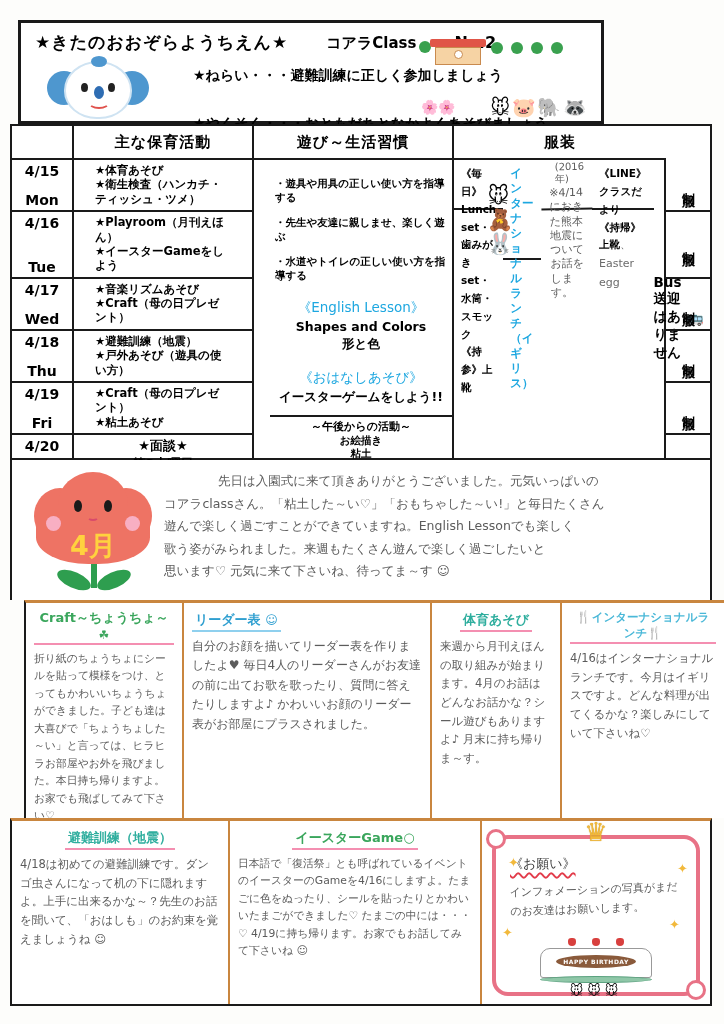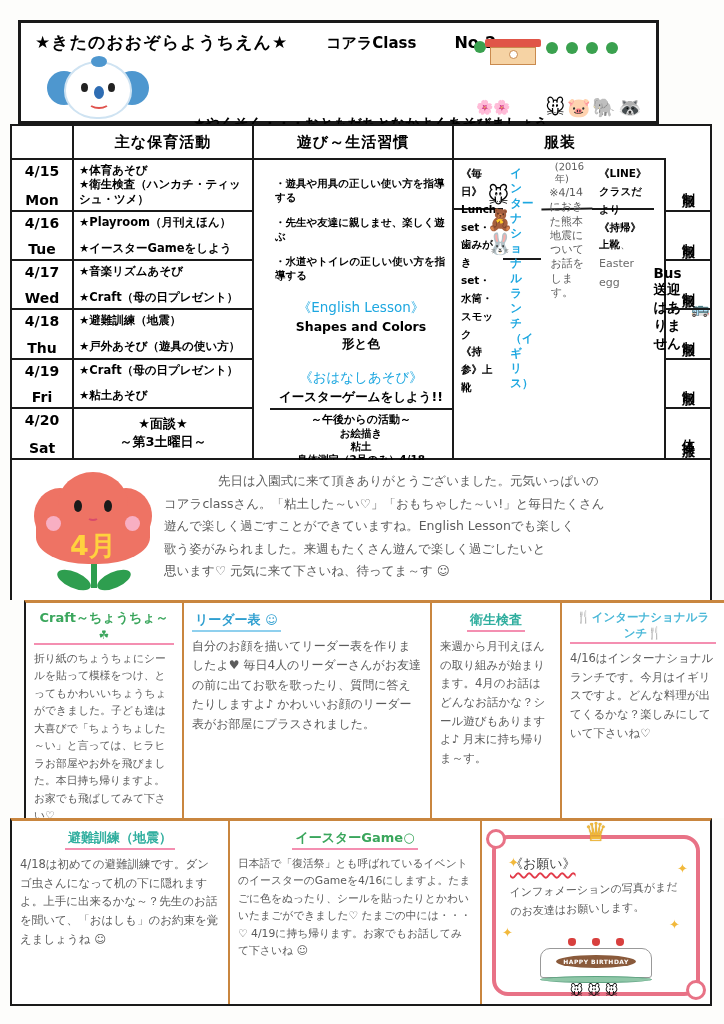--- a/index.html
+++ b/index.html
@@ -1,21 +1,21 @@
 <!DOCTYPE html>
 <html><head>
 <meta charset="utf-8">
 <style>
   * { margin:0; padding:0; box-sizing:border-box; }
   html,body { background:#ffffff; }
   body { font-family:"DejaVu Sans","Liberation Sans",sans-serif; }
   .page { position:relative; width:724px; height:1024px; background:#fdfdfb; overflow:hidden; }
 
   
-  .hdr { position:absolute; left:18px; top:20px; width:641px; height:104px; border:3px solid #1a1a1a; background:#fff; }
+  .hdr { position:absolute; left:18px; top:20px; width:586px; height:104px; border:3px solid #1a1a1a; background:#fff; }
   .hdr-titlerow { position:absolute; left:14px; top:8px; display:flex; align-items:baseline; gap:38px; }
   .school-name { font-size:17px; font-weight:bold; letter-spacing:1px; }
   .class-label { font-size:15px; font-weight:bold; }
   .issue-no { font-size:16px; font-weight:bold; }
   .hdr-aim { position:absolute; left:172px; top:44px; font-size:14px; font-weight:bold; }
   .hdr-promise { position:absolute; left:172px; top:92px; font-size:14px; font-weight:bold; }
 
   .koala { position:absolute; left:26px; top:38px; width:102px; height:62px; }
   .koala .ear { position:absolute; width:34px; height:34px; border-radius:50%; background:#4e97cf; top:10px; }
   .koala .ear.l { left:0; } .koala .ear.r { right:0; }
@@ -37,40 +37,40 @@
   .blossoms { position:absolute; left:4px; bottom:4px; font-size:14px; color:#f08aae; }
 
   
   .sched { position:absolute; left:10px; top:124px; width:702px; height:336px; border:2.5px solid #1a1a1a; background:#fff;
            display:grid; grid-template-columns:62px 180px 200px 212px 1fr; grid-template-rows:34px repeat(6,1fr); }
   .sched > div { border-right:2px solid #1a1a1a; border-bottom:2px solid #1a1a1a; position:relative; }
   .sched > .nr { border-right:none; } .sched > .nb { border-bottom:none; }
   .thead { display:flex; align-items:center; justify-content:center; font-weight:bold; font-size:15px; letter-spacing:1px; }
   .datec { display:flex; flex-direction:column; justify-content:space-between; align-items:center; padding:3px 0 2px; font-weight:bold; }
   .datec .d { font-size:14px; } .datec .w { font-size:14px; }
-  .actc { display:flex; flex-direction:column; justify-content:space-between; padding:3px 5px 4px; font-weight:bold; font-size:11.5px; line-height:1.25; }
+  .actc { display:flex; flex-direction:column; justify-content:space-between; padding:3px 21px 4px; font-weight:bold; font-size:11.5px; line-height:1.25; }
   .actc.center { justify-content:center; text-align:center; gap:2px; font-size:13px; }
   .playc { display:flex; flex-direction:column;padding-left:16px; }
   .play-main { flex:1; padding:6px 5px 2px; display:flex; flex-direction:column; }
   .pt { font-weight:bold; font-size:10.5px; margin-top:11px; }
   .blueh { color:#1da7e0; font-weight:normal; font-size:13.5px; text-align:center; margin-top:16px; }
   .blksub { font-weight:bold; font-size:12.5px; text-align:center; margin-top:2px; }
   .play-aft { border-top:2px solid #1a1a1a; padding:2px 2px 3px; text-align:center; font-weight:bold; }
   .aft-t { font-size:11px; } .aft-i { font-size:10.5px; line-height:1.25; }
   .bringc { display:flex; flex-direction:row; }
   .bb { border-bottom:2px solid #1a1a1a; }
   .b-daily { height:50px; padding:5px 7px; font-weight:bold; font-size:10.5px; line-height:1.7; }
   .b-lunch { height:100px; padding:6px 7px; position:relative; }
   .lunch-txt { color:#1da7e0; font-weight:bold; font-size:11.5px; }
   .lunch-animals { position:absolute; right:24px; bottom:2px; font-size:21px; letter-spacing:3px; }
   .b-quake { height:50px; padding:1px 8px; color:#e0394a; transform:rotate(-1deg); }
   .q-year { font-size:10px; margin-left:6px; } .q-text { font-size:11px; line-height:1.3; }
   .b-line { height:50px; padding:5px 7px; font-weight:bold; font-size:10.5px; line-height:1.7; }
   .hand-inline { color:#6b6b6b; font-weight:normal; font-size:11px; }
-  .b-bus { flex:1; border-bottom:none; display:flex; align-items:center; justify-content:center; font-weight:bold; font-size:13.5px; gap:10px; }
+  .b-bus { flex:1; border-bottom:none; display:flex; align-items:center; justify-content:center; font-weight:bold; font-size:13.5px; gap:4px; }
   .bus-ic { font-size:15px; }
   .clothc { display:flex; }
   .vtext { writing-mode:vertical-rl; text-orientation:upright; margin:auto; font-weight:bold; font-size:13px; letter-spacing:3px; }
 
   
   .msgbox { position:absolute; left:10px; top:460px; width:702px; height:140px; border-left:2.5px solid #1a1a1a; border-right:2.5px solid #1a1a1a; background:#fff; }
   .tulip { position:absolute; left:22px; top:12px; width:118px; height:118px; }
   .petal { position:absolute; background:#ee7364; border-radius:50%; }
   .p-l { left:0; top:16px; width:52px; height:56px; } .p-r { right:0; top:16px; width:52px; height:56px; }
   .p-c { left:24px; top:0; width:70px; height:64px; }
@@ -127,20 +127,21 @@
 <body>
 
 <div class="page">
 
   <div class="hdr">
     <div class="hdr-titlerow">
       <span class="school-name">★きたのおおぞらようちえん★</span>
       <span class="class-label">コアラClass</span>
       <span class="issue-no">No.2</span>
     </div>
+    <div class="hdr-aim">★ねらい・・・避難訓練に正しく参加しましょう</div>
     <div class="hdr-promise">★やくそく・・・おともだちとなかよくあそびましょう</div>
     <div class="koala">
       <span class="ear l"></span>
       <span class="ear r"></span>
       <span class="head"></span>
       <span class="tuft"></span>
       <span class="eye l"></span>
       <span class="eye r"></span>
       <span class="nose"></span>
       <span class="mouth"></span>
@@ -301,21 +302,21 @@
   <div class="notes1">
     <div class="ncol">
       <div class="ntitle-wrap"><span class="ntitle c-green"><span>Craft～ちょうちょ～</span><span class="nicon">☘</span></span></div>
       <div class="nbody hand">折り紙のちょうちょにシールを貼って模様をつけ、とってもかわいいちょうちょができました。子ども達は大喜びで「ちょうちょした～い」と言っては、ヒラヒラお部屋やお外を飛びました。本日持ち帰りますよ。お家でも飛ばしてみて下さい♡</div>
     </div>
     <div class="ncol">
       <div class="ntitle-wrap" style="text-align:left"><span class="ntitle c-blue"><span>リーダー表</span> <span class="nicon">☺</span></span></div>
       <div class="nbody hand" style="font-size:12px">自分のお顔を描いてリーダー表を作りましたよ♥ 毎日4人のリーダーさんがお友達の前に出てお歌を歌ったり、質問に答えたりしますよ♪ かわいいお顔のリーダー表がお部屋にプラスされました。</div>
     </div>
     <div class="ncol">
-      <div class="ntitle-wrap"><span class="ntitle c-teal">衛生検査</span></div>
+      <div class="ntitle-wrap"><span class="ntitle c-teal">体育あそび</span></div>
       <div class="nbody hand" style="font-size:11.5px">来週から月刊えほんの取り組みが始まります。4月のお話はどんなお話かな？シール遊びもありますよ♪ 月末に持ち帰りま～す。</div>
     </div>
     <div class="ncol last">
       <div class="ntitle-wrap"><span class="ntitle c-cyan"><span class="nicon">🍴</span><span style="font-size:11.5px">インターナショナルランチ</span><span class="nicon">🍴</span></span></div>
       <div class="nbody hand" style="font-size:11.5px">4/16はインターナショナルランチです。今月はイギリスですよ。どんな料理が出てくるかな？楽しみにしていて下さいね♡</div>
     </div>
   </div>
 
   <div class="notes2">
     <div class="ncol">

